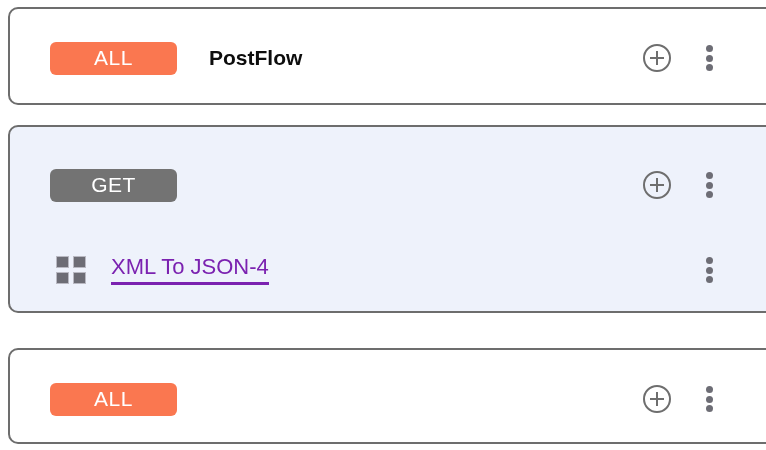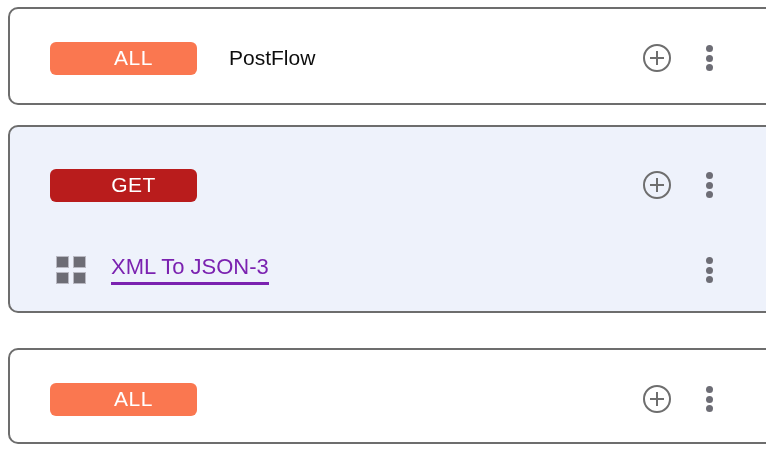--- a/index.html
+++ b/index.html
@@ -66,30 +66,29 @@
     border-radius: 6px;
     display: flex;
     align-items: center;
     justify-content: center;
     color: #ffffff;
     font-size: 21px;
     font-weight: 400;
     letter-spacing: 0.5px;
     flex: 0 0 auto;
     font-family: "Liberation Sans", sans-serif;
-    padding-left: 20px;
   }
   .badge-all { background: #fa7750; }
-  .badge-get { background: #b91c1c; }
+  .badge-get { background: #737373; }
 
   
   .flow-title {
     margin-left: 32px;
     font-size: 21px;
-    font-weight: normal;
+    font-weight: bold;
     color: #0d0d0d;
     white-space: nowrap;
     font-family: "Liberation Sans", sans-serif;
   }
 
   
   .policy-icon {
     margin-left: 46px;
     width: 30px;
     height: 28px;
@@ -217,21 +216,21 @@
 
     <div class="flow-row row-sub">
 
       <div class="policy-icon">
         <span></span>
           <span></span>
           <span></span>
           <span></span>
       </div>
 
-      <div class="policy-link">XML To JSON-3</div>
+      <div class="policy-link">XML To JSON-4</div>
 
       <div class="row-actions">
         <div class="kebab-spacer"></div>
         <div class="kebab-icon">
           <i></i>
           <i></i>
           <i></i>
         </div>
       </div>
 

